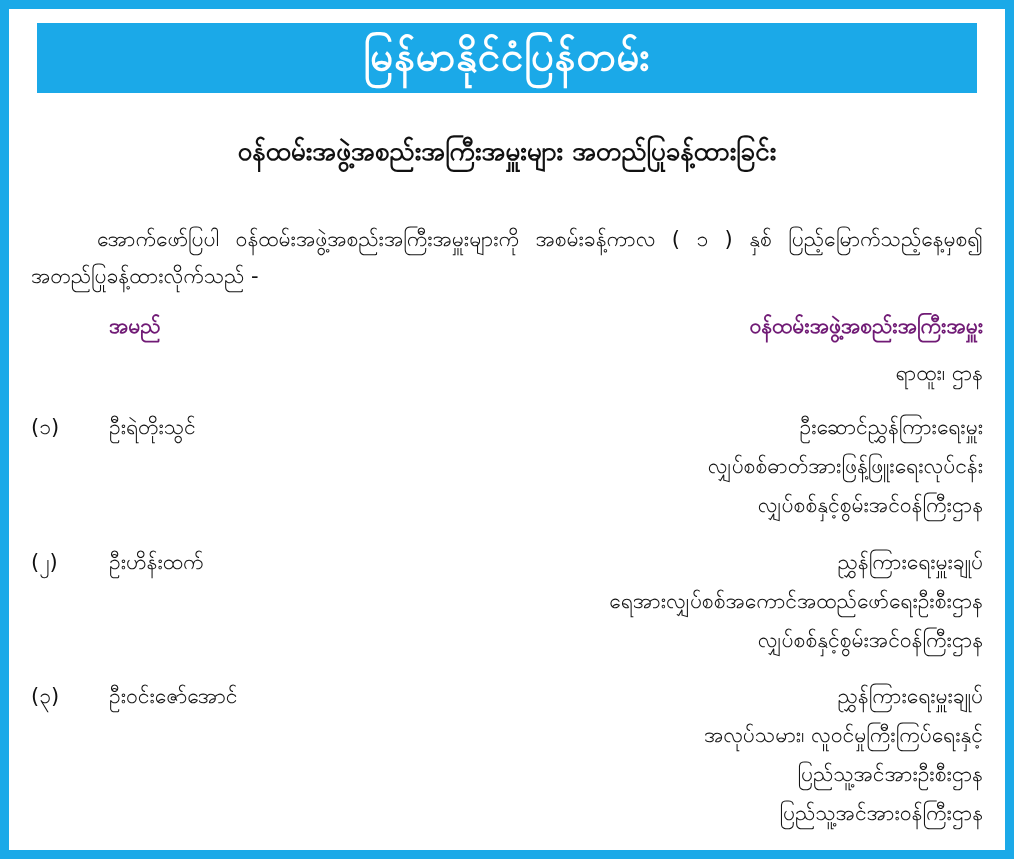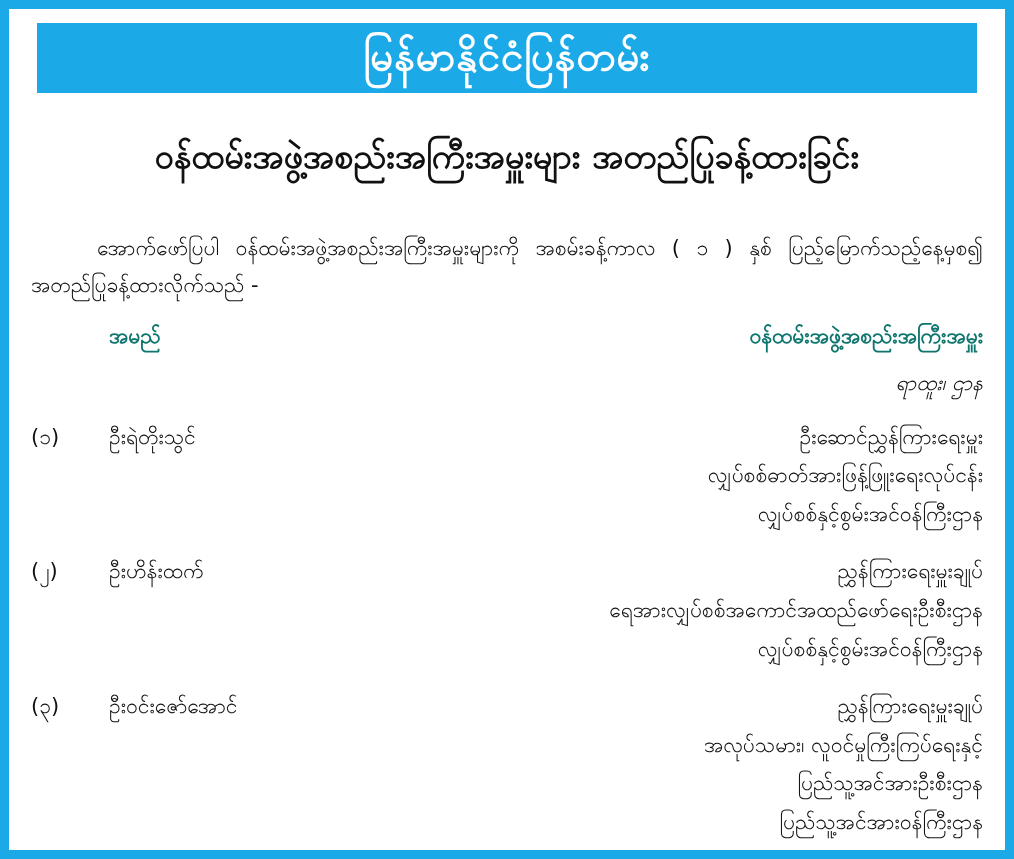--- a/index.html
+++ b/index.html
@@ -35,21 +35,21 @@
     text-align: center;
     font-size: 40px;
     font-weight: bold;
     letter-spacing: 1px;
     padding: 12px 10px 16px 10px;
     line-height: 1.05;
     margin: 0 6px 0 6px;
   }
   .headline {
     text-align: center;
-    font-size: 34px;
+    font-size: 26px;
     font-weight: bold;
     color: #111111;
     margin-top: 44px;
     line-height: 1.15;
   }
   .intro {
     margin-top: 54px;
     font-size: 21px;
     color: #111111;
     line-height: 1.75;
@@ -57,40 +57,39 @@
   }
   .intro .indent {
     display: inline-block;
     width: 66px;
   }
   .columns-head {
     margin-top: 18px;
     display: flex;
     font-size: 21px;
     font-weight: bold;
-    color: #0f766e;
+    color: #701a75;
   }
   .col-no {
     width: 78px;
     flex: 0 0 78px;
   }
   .col-name {
     width: 330px;
     flex: 0 0 330px;
   }
   .col-post {
     flex: 1 1 auto;
     text-align: right;
   }
   .subhead-row {
     display: flex;
     margin-top: 16px;
     font-size: 21px;
     color: #111111;
-    font-style: italic;
   }
   .subhead-row .col-post {
     padding-left: 86px;
     font-weight: normal;
   }
   .entry {
     display: flex;
     margin-top: 18px;
     font-size: 21px;
     color: #111111;

